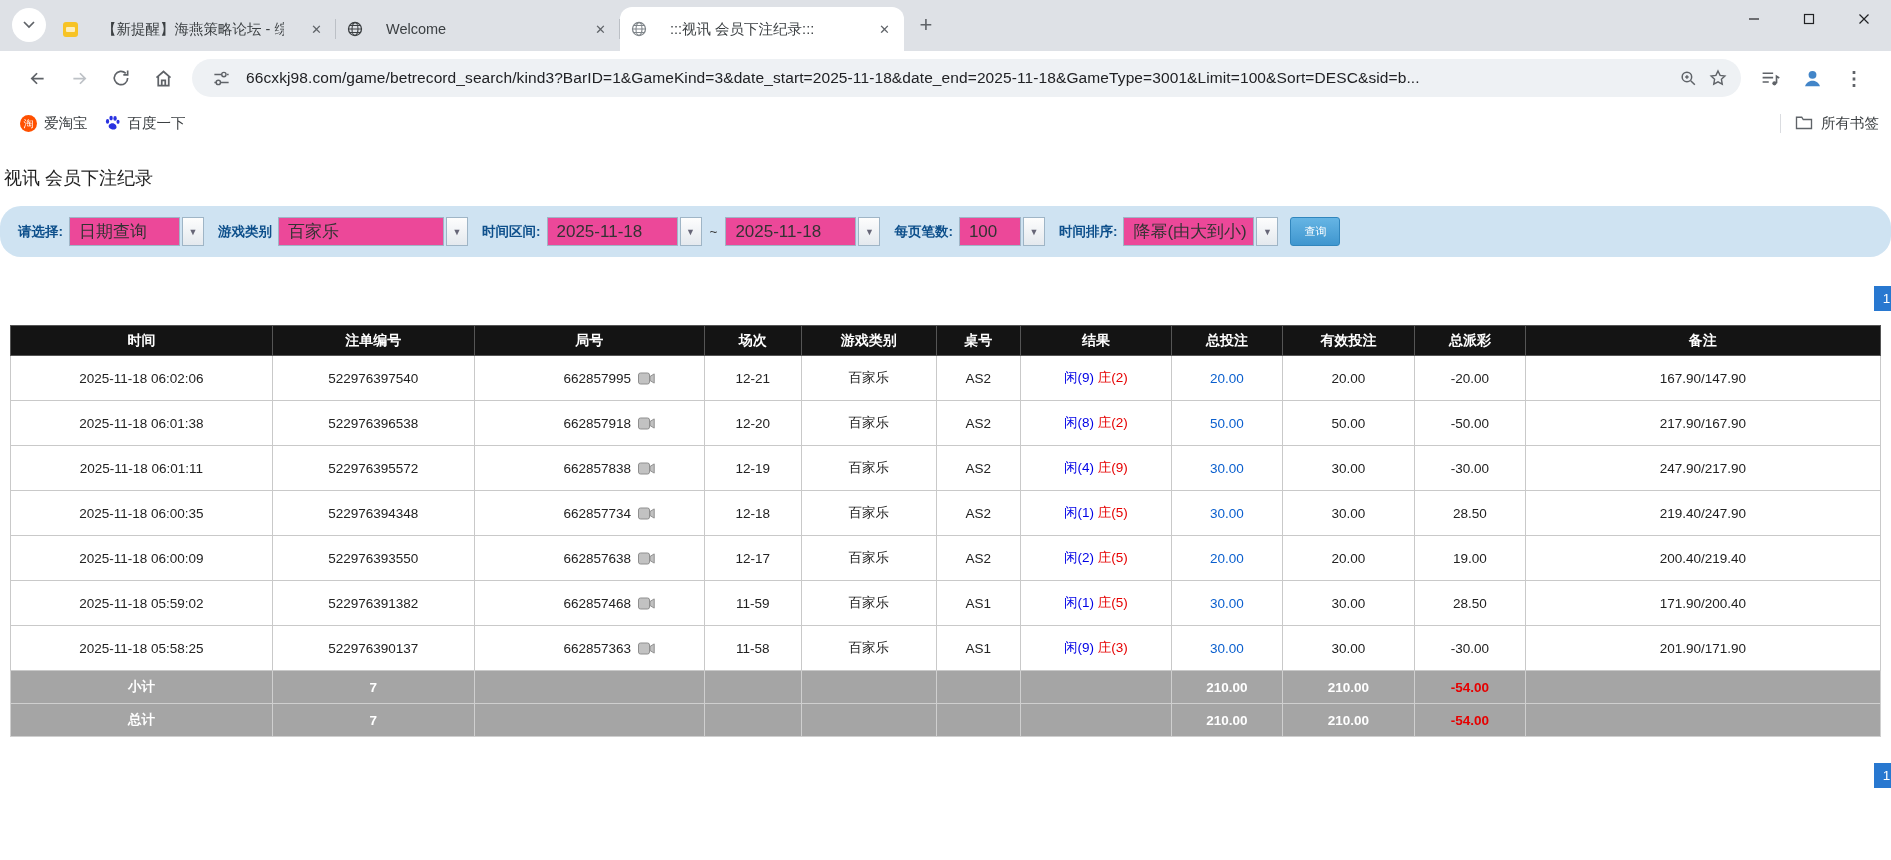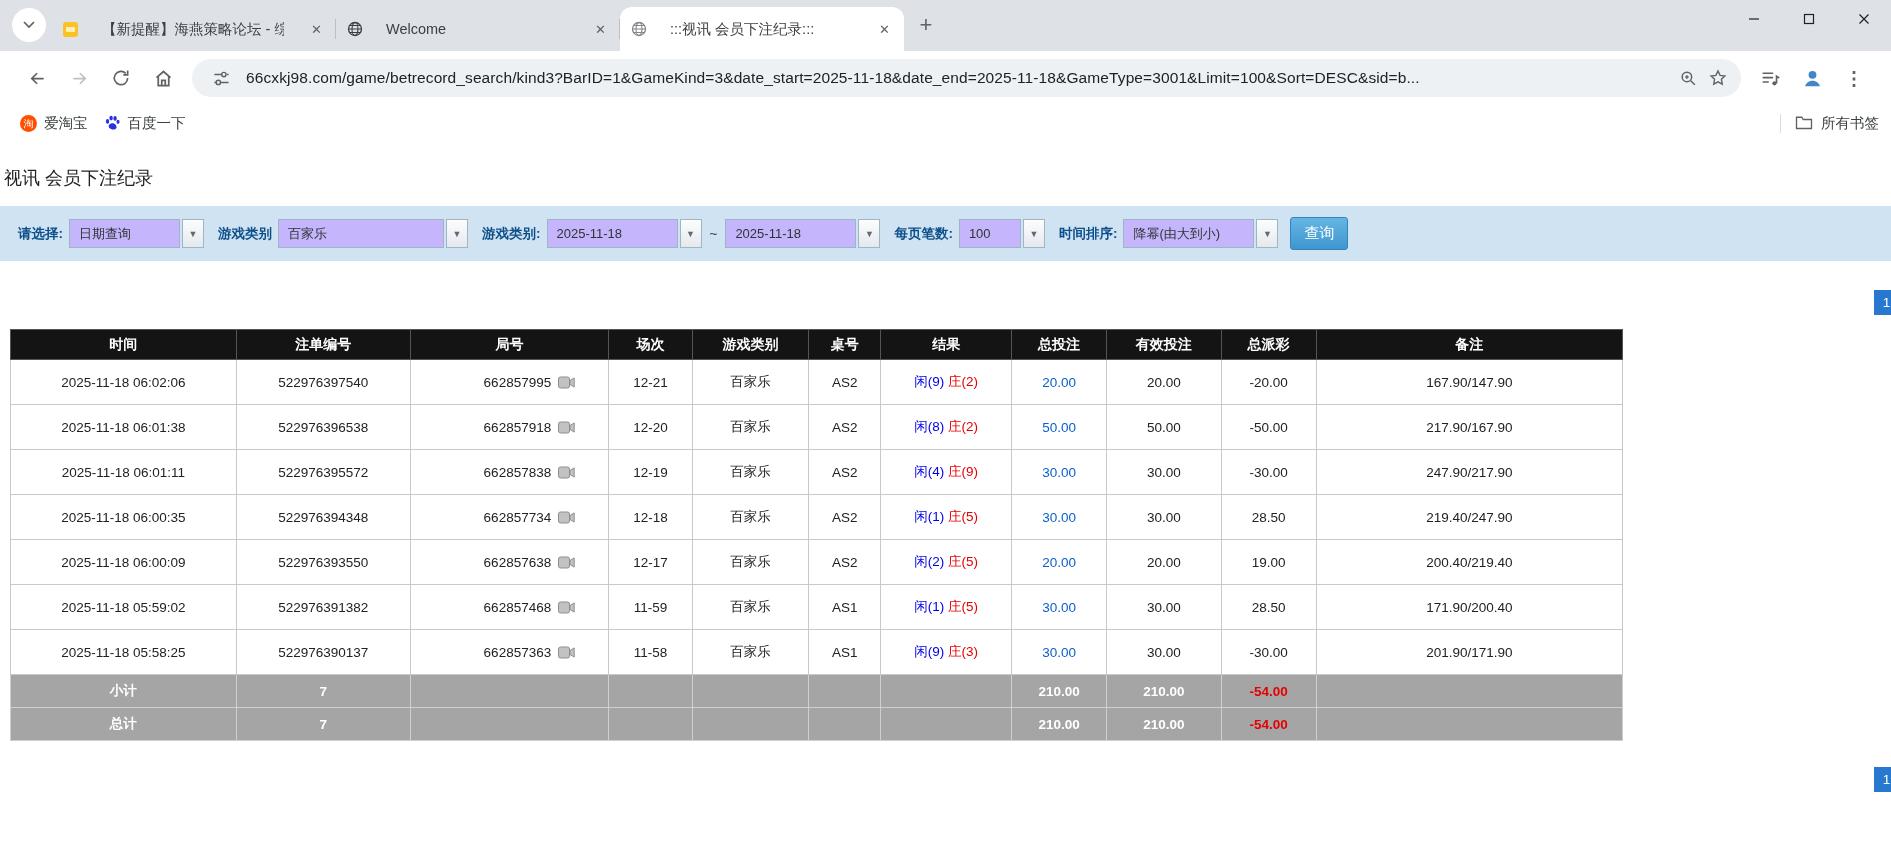--- a/index.html
+++ b/index.html
@@ -36,42 +36,42 @@
   .bookmarks { height:37px; background:#fff; display:flex; align-items:center; padding:0 12px; }
   .bm-item { display:flex; align-items:center; gap:7px; font-size:14.5px; color:#3c4043; padding:4px 8px; border-radius:8px; flex:0 0 auto; }
   .bm-taobao { width:17px; height:17px; background:#ff5000; border-radius:50%; color:#fff; font-size:10px;
     display:flex; align-items:center; justify-content:center; }
   .bm-right { margin-left:auto; display:flex; align-items:center; gap:8px; border-left:1px solid #dadce0; padding-left:14px;
     font-size:14.5px; color:#3c4043; }
 
   
   .page-title { font-size:18px; color:#222; margin:24px 0 16px 4px; }
 
-  .filterbar { background:#cfe3f2; padding:11px 0 11px 18px; display:flex; align-items:center; }
+  .filterbar { background:#cfe3f2; padding:11px 0 11px 18px; display:flex; align-items:center;border-radius:21px; }
   .flabel { color:#0d4f8b; font-weight:bold; font-size:13.5px; margin:0 6px 0 14px; white-space:nowrap; }
   .flabel:first-child { margin-left:0; }
   .combo { display:flex; height:29px; flex:0 0 auto; }
-  .combo .val { background:#c4b5fd; border:1px solid #9fb5c6; flex:1; padding:0 9px; font-size:13px; color:#333;
+  .combo .val { background:#ec4899; border:1px solid #9fb5c6; flex:1; padding:0 9px; font-size:17px; color:#333;
     display:flex; align-items:center; white-space:nowrap; overflow:hidden; }
   .combo .dd { width:22px; margin-left:2px; border:1px solid #9fb5c6; background:linear-gradient(#fdfdfd,#e4e9ee);
     color:#667; font-size:9px; display:flex; align-items:center; justify-content:center; }
   .tilde { font-size:13.5px; color:#333; margin:0 8px; }
   .search-btn { margin-left:12px; background:linear-gradient(#66b5e4,#3f96cf); border:1px solid #3186bd; border-radius:3px;
-    color:#fff; font-size:15px; padding:6px 13px; cursor:pointer; font-family:inherit; }
+    color:#fff; font-size:11px; padding:6px 13px; cursor:pointer; font-family:inherit; }
 
   .summary { background:#d9eccf; height:31px; margin-top:11px; display:flex; align-items:center; padding:0 16px 0 20px;
     font-size:13.5px; color:#444; }
   .summary-right { margin-left:auto; color:#f00; }
 
   .pag-row { display:flex; justify-content:flex-end; margin-top:29px; }
   .pag-row.bottom { margin-top:26px; }
   .pag-btn { width:25px; height:25px; background:#2878d0; color:#fff; font-size:13.5px;
     display:flex; align-items:center; justify-content:center; margin-right:-8px; flex:0 0 auto; }
 
-  table.bets { width:1613px; margin:14px 10px 0 10px; border-collapse:collapse; table-layout:fixed; }
+  table.bets { width:1871px; margin:14px 10px 0 10px; border-collapse:collapse; table-layout:fixed; }
   .bets th { background:#141414; color:#fff; font-size:14px; font-weight:bold; height:30px; border:1px solid #555; }
   .bets td { border:1px solid #c9c9c9; height:45px; text-align:center; font-size:13.5px; color:#222; }
   .round-wrap { display:inline-flex; align-items:center; gap:7px;padding-left:40px; }
   .cam { display:inline-flex; }
   .player { color:#0000e6; }
   .banker { color:#e60000; }
   .blue-link { color:#0a5fce; cursor:pointer; }
   .neg { color:#f00; }
   .bets tr.foot td { background:#a5a5a5; color:#fff; font-weight:bold; height:33px; border-color:#cfcfcf; font-size:13.5px; }
   .bets tr.foot td.neg { color:#e60000; }
@@ -238,21 +238,21 @@
       <span class="val">日期查询</span>
       <span class="dd">▼</span>
     </div>
 
     <span class="flabel">游戏类别</span>
     <div class="combo" style="width:190px">
       <span class="val">百家乐</span>
       <span class="dd">▼</span>
     </div>
 
-    <span class="flabel">游戏类别:</span>
+    <span class="flabel">时间区间:</span>
     <div class="combo" style="width:155px">
       <span class="val">2025-11-18</span>
       <span class="dd">▼</span>
     </div>
     <span class="tilde">~</span>
     <div class="combo" style="width:155px">
       <span class="val">2025-11-18</span>
       <span class="dd">▼</span>
     </div>
 

